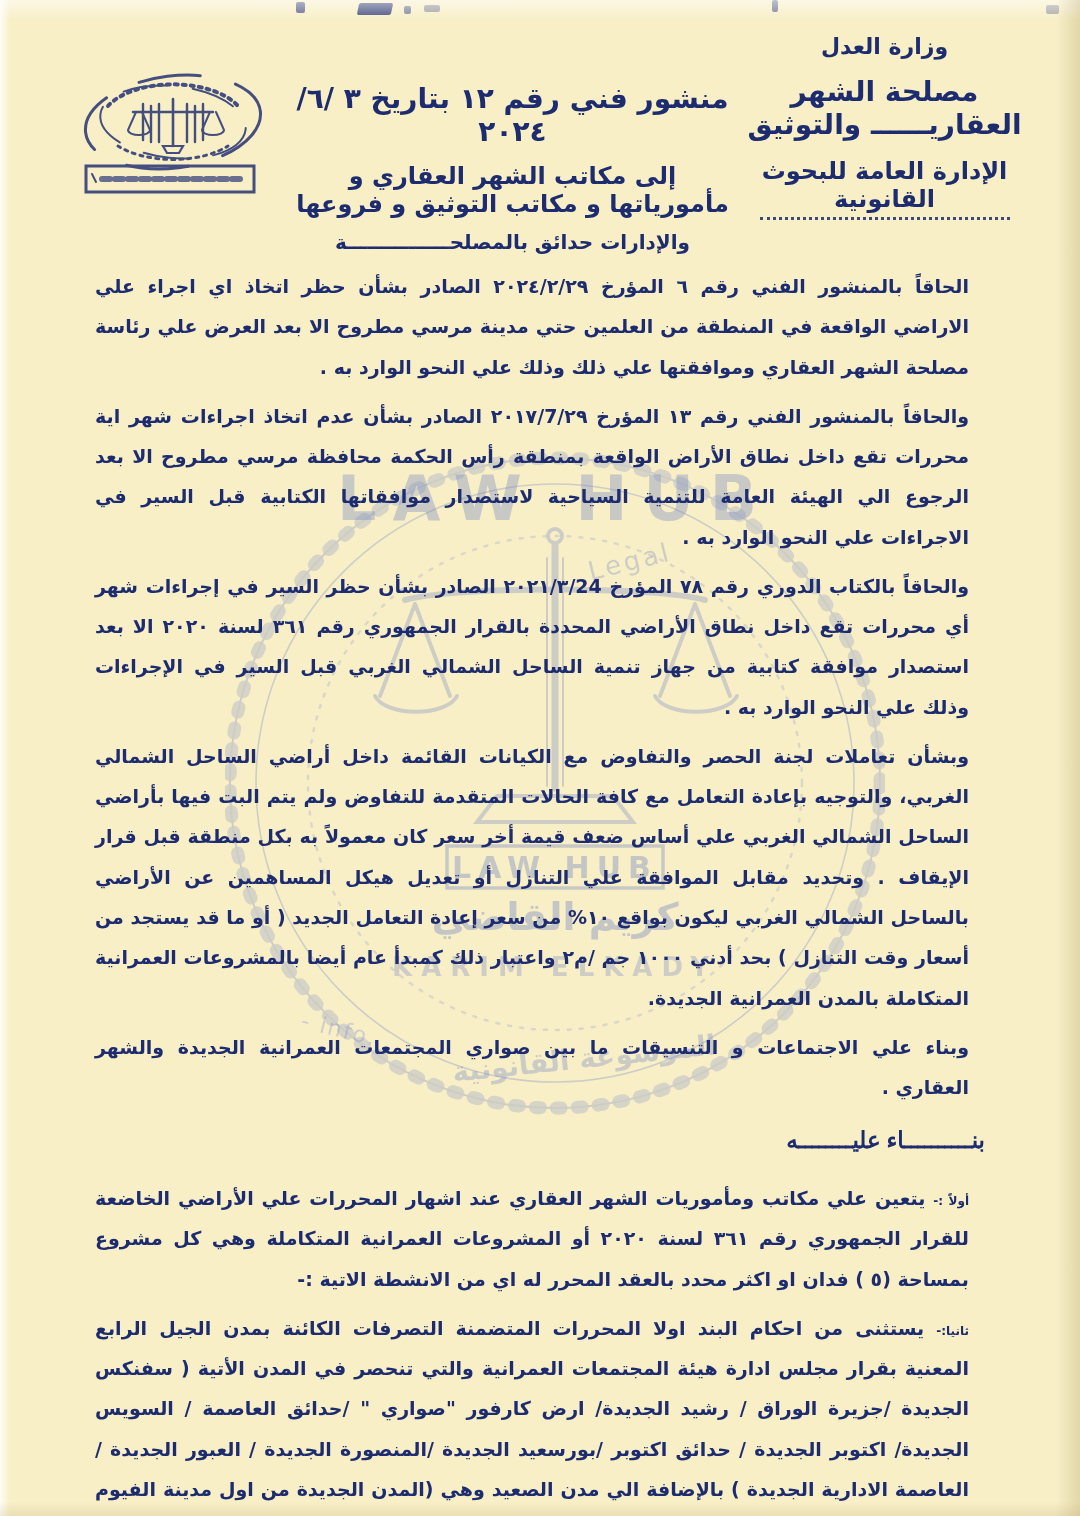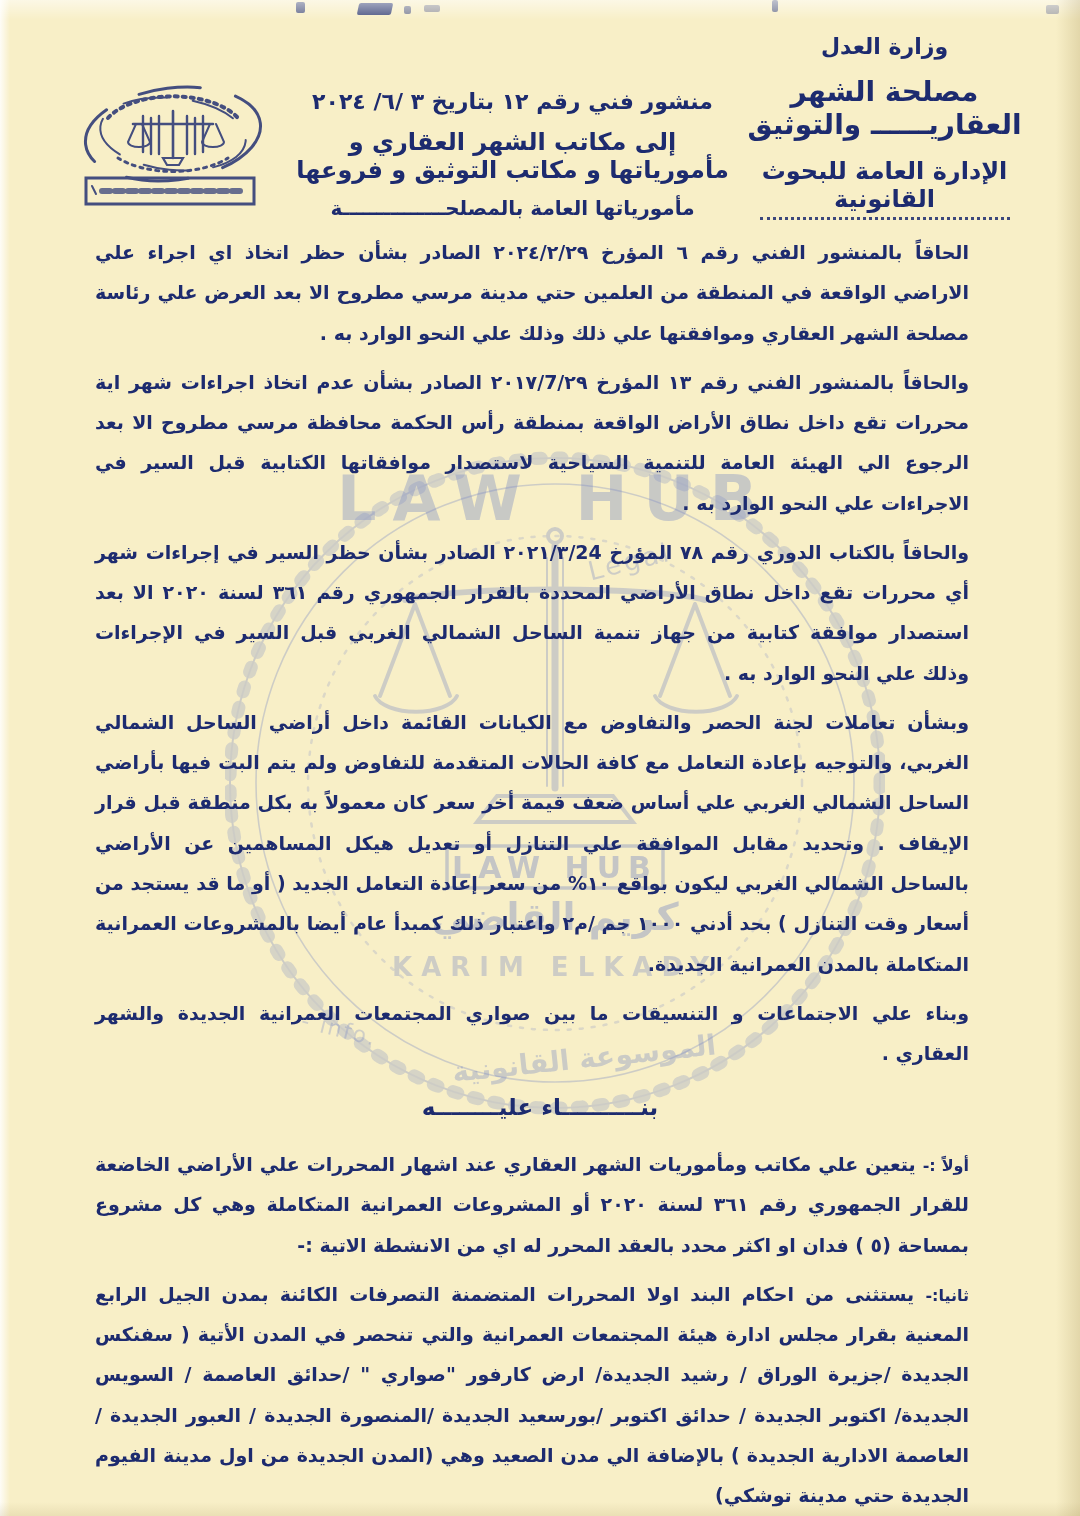--- a/index.html
+++ b/index.html
@@ -29,38 +29,38 @@
   .a2{left:358px;top:3px;width:34px;height:12px;opacity:.8;transform:skewX(-12deg);}
   .a3{left:404px;top:6px;width:7px;height:8px;opacity:.55;}
   .a4{left:424px;top:5px;width:16px;height:7px;opacity:.4;}
   .a5{left:772px;top:0;width:6px;height:12px;opacity:.6;}
   .a6{left:1046px;top:5px;width:13px;height:9px;opacity:.35;}
 
   
   .watermark{position:absolute;left:225px;top:428px;width:660px;height:710px;pointer-events:none;}
 
   
-  .header{display:flex;align-items:flex-end;padding:26px 48px 0 48px;position:relative;z-index:2;}
+  .header{display:flex;align-items:flex-start;padding:26px 48px 0 48px;position:relative;z-index:2;}
   .letterhead{width:295px;text-align:center;font-weight:700;}
   .letterhead .lh1{font-size:22px;margin-top:8px;}
   .letterhead .lh2{font-size:28px;margin-top:16px;}
   .letterhead .lh3{font-size:24px;margin-top:16px;}
   .dept-rule{border-bottom:3px dotted #1d2b6f;width:250px;margin:4px auto 0 auto;opacity:.85;}
   .title-block{flex:1;text-align:center;font-weight:700;padding-top:56px;}
-  .title-block .t1{font-size:22px;}
+  .title-block .t1{font-size:28px;}
   .title-block .t2{font-size:24px;margin-top:14px;}
   .title-block .t3{font-size:20px;margin-top:12px;}
   .logo-wrap{width:240px;padding-top:28px;filter:blur(.4px);}
 
   
   .body{position:relative;z-index:2;padding:12px 95px 0 95px;
     font-size:19px;font-weight:700;line-height:2.12;text-align:justify;}
   .body p{margin:0 16px 9px 0;}
-  .marker{font-weight:700;font-size:16px;}
-  .ruling-heading{text-align:center;font-size:23px;font-weight:700;margin:10px 0 12px 0;letter-spacing:1px;}
+  .marker{font-weight:700;font-size:12px;}
+  .ruling-heading{font-size:23px;font-weight:700;margin:10px 0 12px 0;letter-spacing:1px;font-family:Liberation Serif, serif;}
 </style>
 </head>
 <body>
 
 <div class="page">
 
   <svg class="watermark" viewBox="0 0 660 710" xmlns="http://www.w3.org/2000/svg">
     <g stroke="#7d8cc4" fill="none" opacity="0.34" stroke-linecap="round">
       <circle cx="330" cy="355" r="325" stroke-width="2"></circle>
       <circle cx="330" cy="355" r="325" stroke-width="13" stroke-dasharray="5 16" opacity=".8"></circle>
@@ -97,21 +97,21 @@
   <div class="header">
     <div class="letterhead">
       <div class="lh1">وزارة العدل</div>
       <div class="lh2">مصلحة الشهر العقاريــــــ والتوثيق</div>
       <div class="lh3">الإدارة العامة للبحوث القانونية</div>
       <div class="dept-rule"></div>
     </div>
     <div class="title-block">
       <div class="t1">منشور فني رقم ١٢ بتاريخ ٣ /٦/ ٢٠٢٤</div>
       <div class="t2">إلى مكاتب الشهر العقاري و مأمورياتها و مكاتب التوثيق و فروعها</div>
-      <div class="t3">مأمورياتها العامة بالمصلحـــــــــــــــة</div>
+      <div class="t3">والإدارات حدائق بالمصلحـــــــــــــــة</div>
     </div>
     <div class="logo-wrap">
       <svg width="230" height="150" viewBox="0 0 230 150" xmlns="http://www.w3.org/2000/svg">
         <g stroke="#1d2b6f" fill="none" opacity=".82" stroke-linecap="round">
           <ellipse cx="115" cy="68" rx="88" ry="46" stroke-width="3" stroke-dasharray="62 36" transform="rotate(-7 115 68)"></ellipse>
           <ellipse cx="115" cy="68" rx="73" ry="36" stroke-width="2" stroke-dasharray="44 26" transform="rotate(6 115 68)"></ellipse>
           <path d="M50,52 A72,38 0 0 1 180,52" stroke-width="4" stroke-dasharray="3 5"></path>
           <path d="M60,92 A72,38 0 0 0 170,92" stroke-width="3" stroke-dasharray="3 5"></path>
           <path d="M85,50 L85,86 M93,52 L93,88 M101,50 L101,88 M129,50 L129,88 M137,52 L137,88 M145,50 L145,86" stroke-width="2.4"></path>
           <path d="M75,58 L155,58 M115,45 L115,92" stroke-width="2.6"></path>

